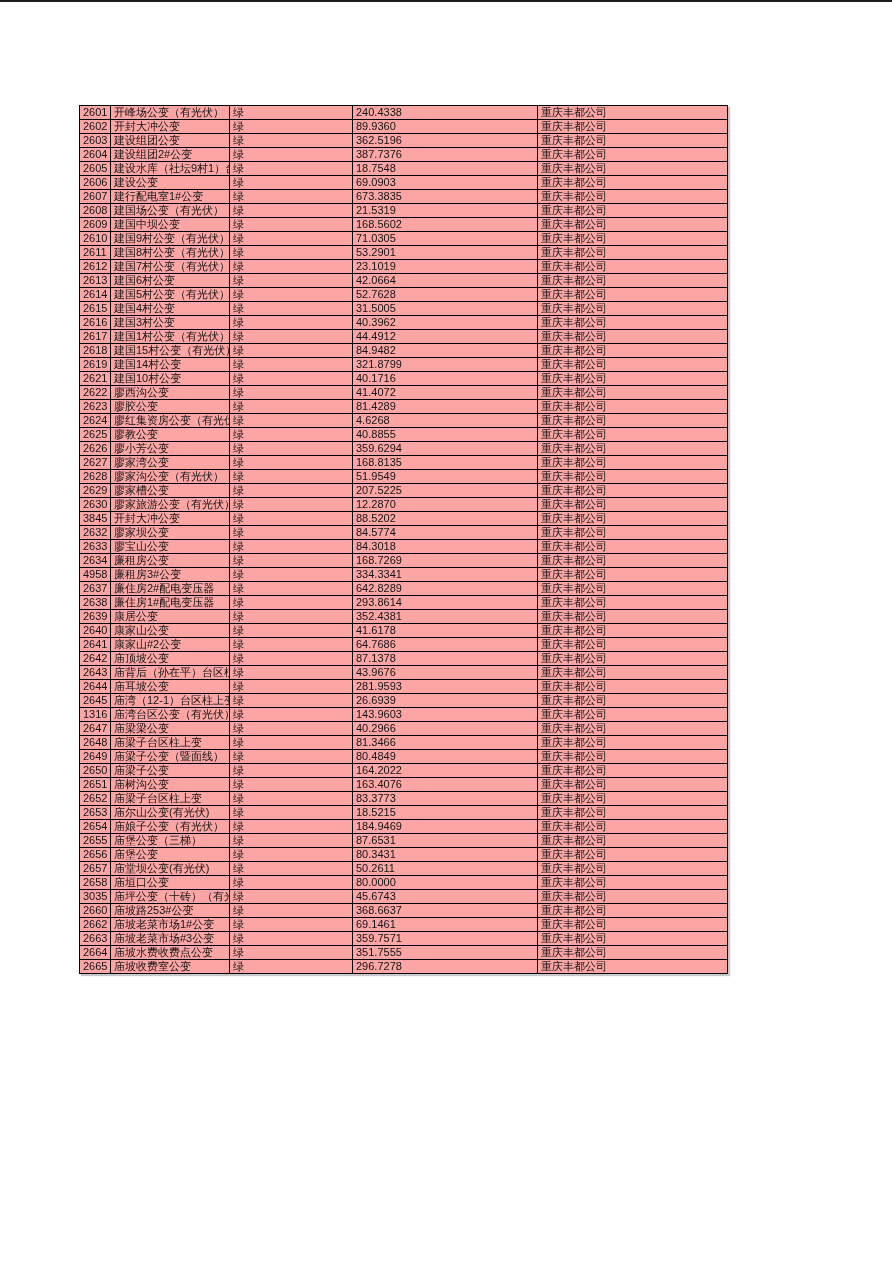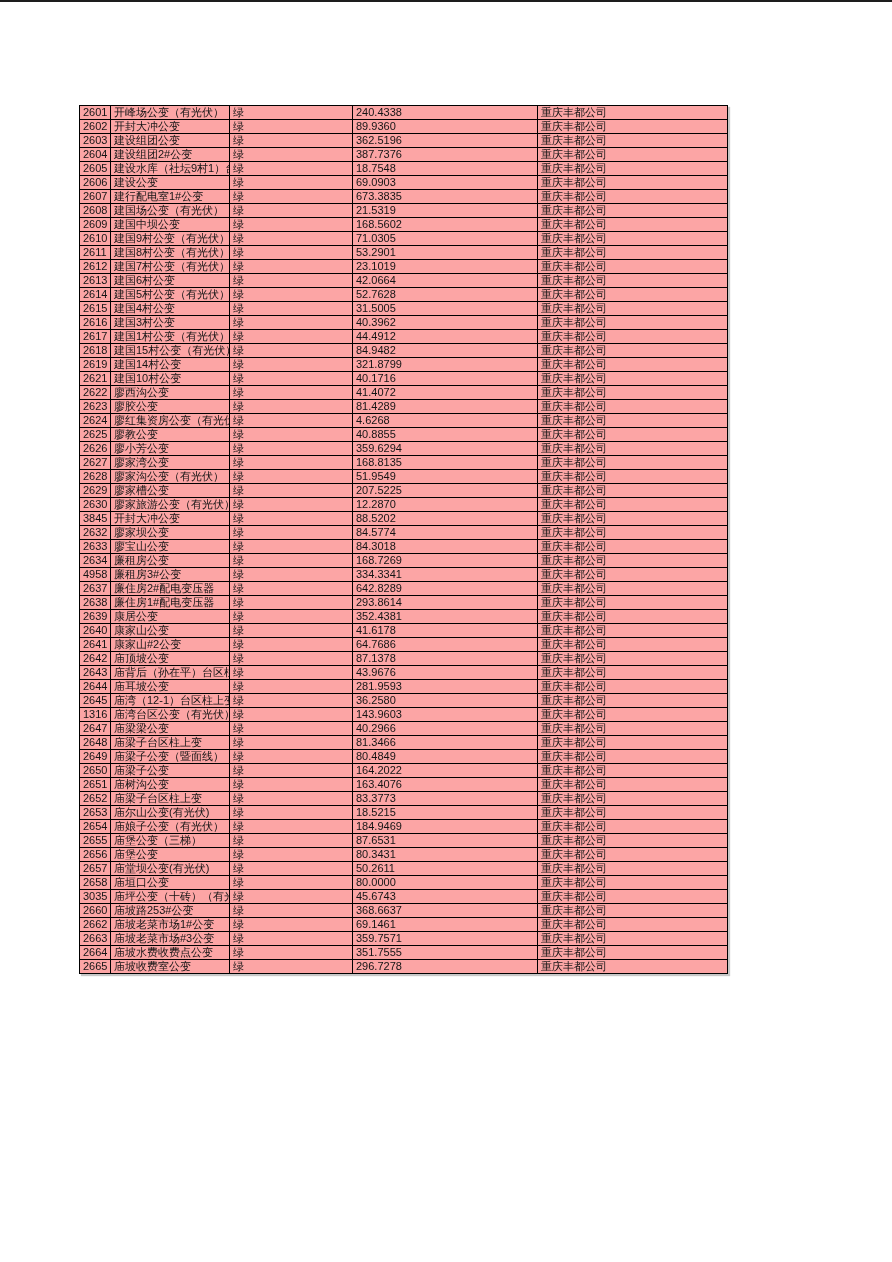--- a/index.html
+++ b/index.html
@@ -343,21 +343,21 @@
         <td class="c0">2644</td>
         <td class="c1">庙耳坡公变</td>
         <td class="c2">绿</td>
         <td class="c3">281.9593</td>
         <td class="c4">重庆丰都公司</td>
       </tr>
       <tr>
         <td class="c0">2645</td>
         <td class="c1">庙湾（12-1）台区柱上变</td>
         <td class="c2">绿</td>
-        <td class="c3">36.2580</td>
+        <td class="c3">26.6939</td>
         <td class="c4">重庆丰都公司</td>
       </tr>
       <tr>
         <td class="c0">1316</td>
         <td class="c1">庙湾台区公变（有光伏）</td>
         <td class="c2">绿</td>
         <td class="c3">143.9603</td>
         <td class="c4">重庆丰都公司</td>
       </tr>
       <tr>

